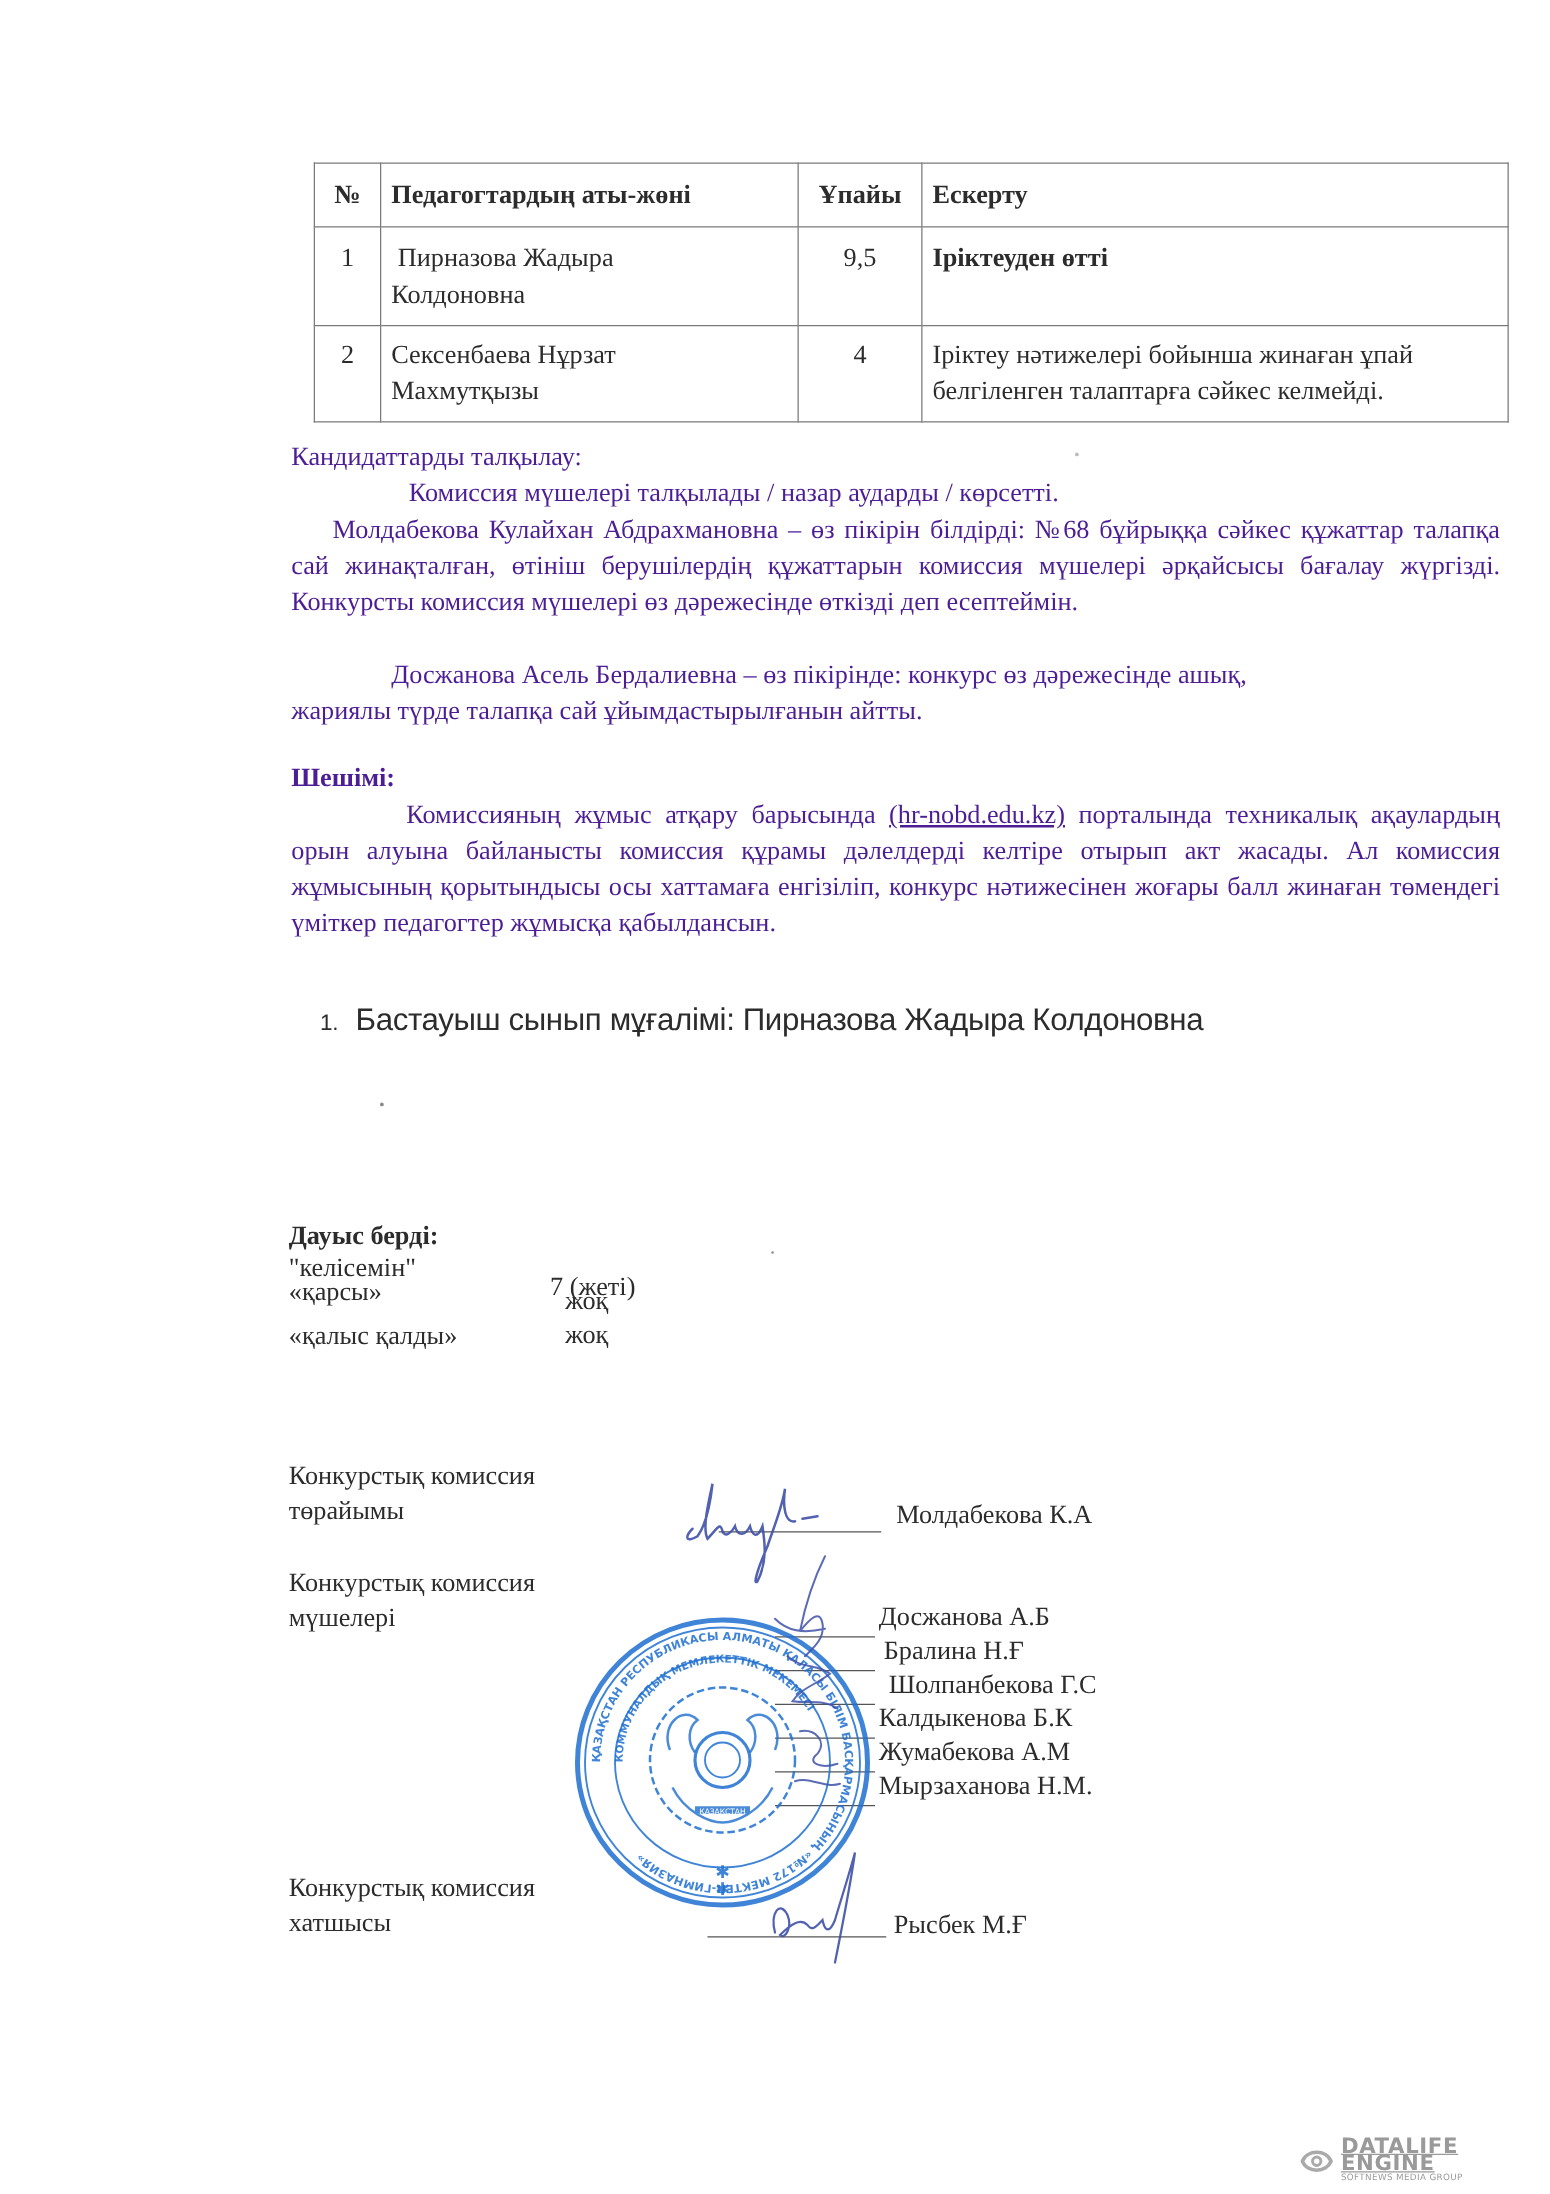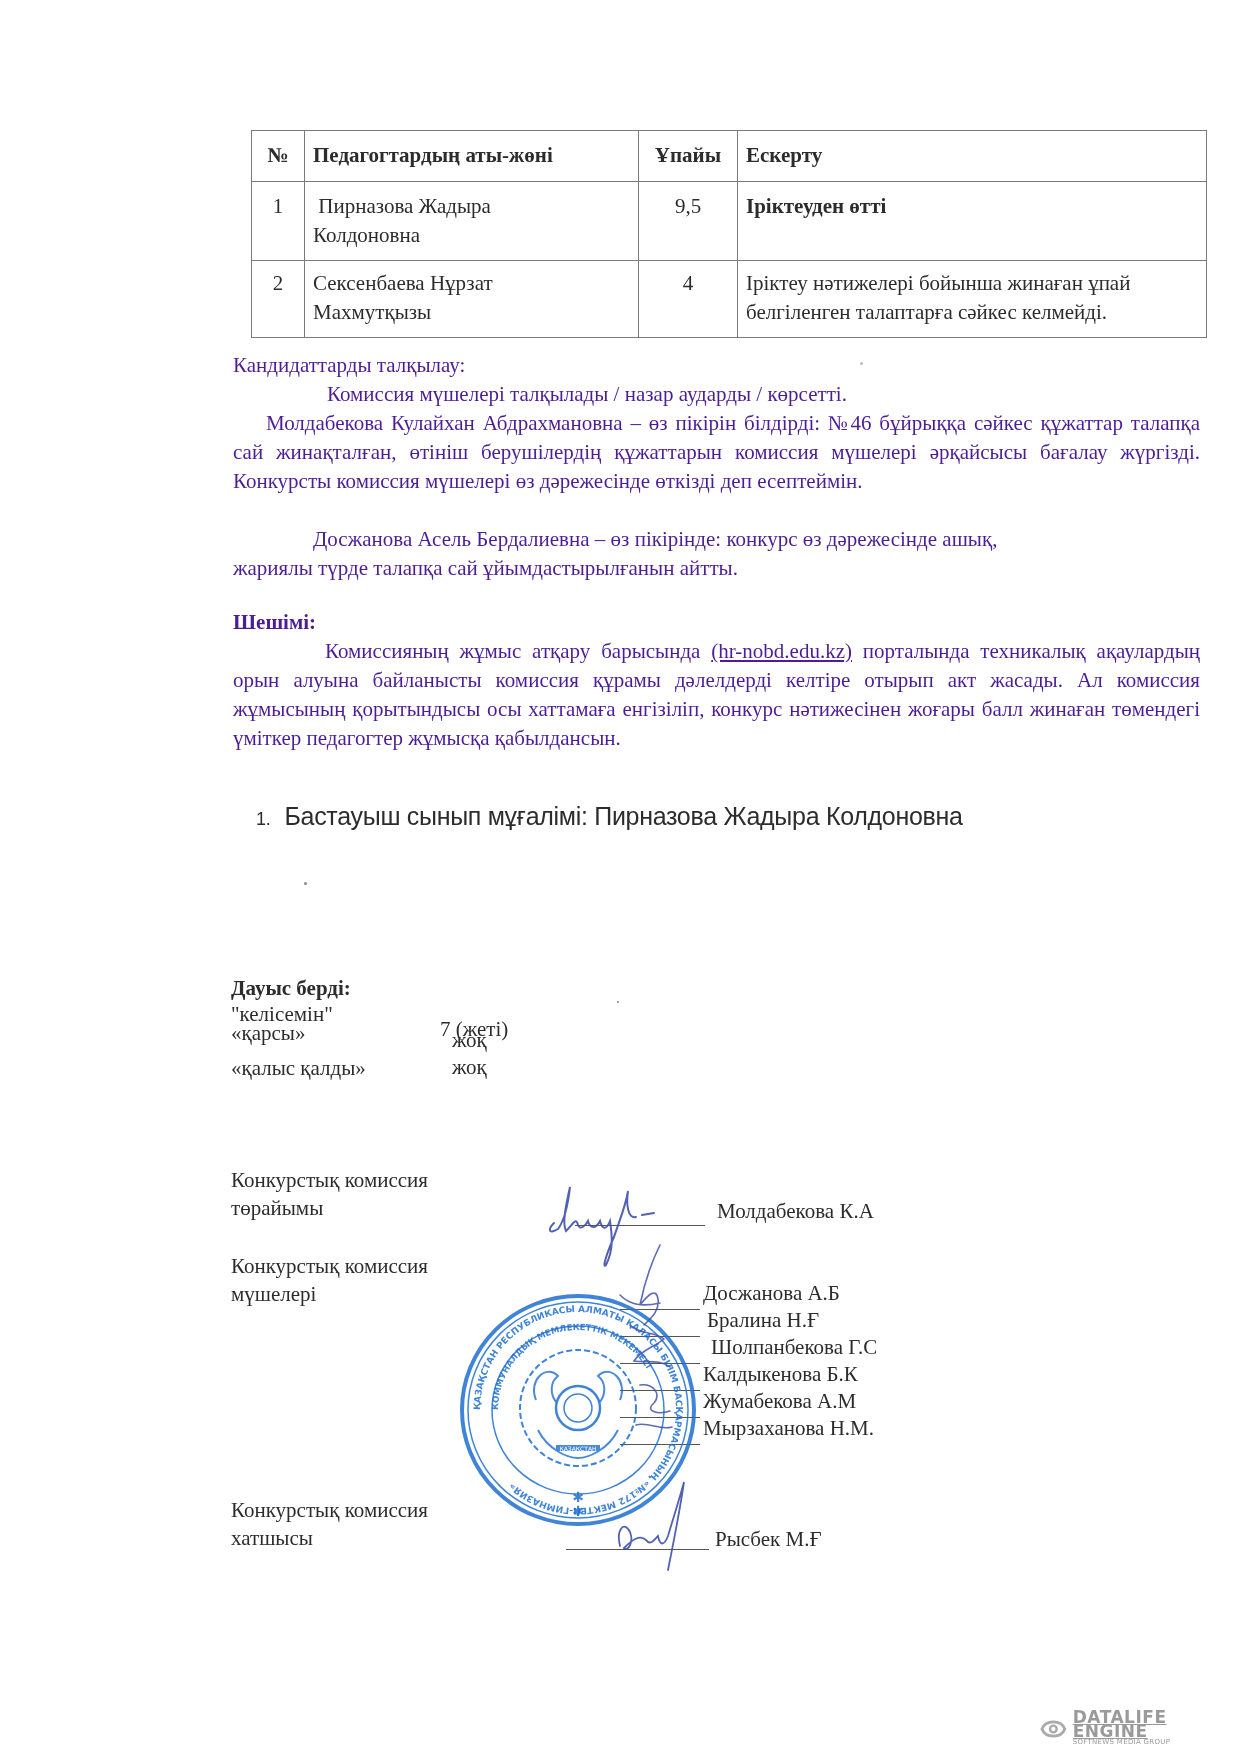--- a/index.html
+++ b/index.html
@@ -70,21 +70,21 @@
       <div>Махмутқызы</div>
     </td>
     <td class="c-score">4</td>
     <td class="c-note">Іріктеу нәтижелері бойынша жинаған ұпай белгіленген талаптарға сәйкес келмейді.</td>
   </tr>
 </tbody>
   </table>
 
 <div class="para" style="left:233px; top:351px;">Кандидаттарды талқылау:</div>
 <div class="para" style="left:327px; top:380px;">Комиссия мүшелері талқылады / назар аударды / көрсетті.</div>
-<div class="para just" style="left:233px; top:409px; width:967px; text-indent:33px;">Молдабекова Кулайхан Абдрахмановна – өз пікірін білдірді: №46 бұйрыққа сәйкес құжаттар талапқа сай жинақталған, өтініш берушілердің құжаттарын комиссия мүшелері әрқайсысы бағалау жүргізді.  Конкурсты комиссия мүшелері өз дәрежесінде өткізді деп есептеймін.</div>
+<div class="para just" style="left:233px; top:409px; width:967px; text-indent:33px;">Молдабекова Кулайхан Абдрахмановна – өз пікірін білдірді: №68 бұйрыққа сәйкес құжаттар талапқа сай жинақталған, өтініш берушілердің құжаттарын комиссия мүшелері әрқайсысы бағалау жүргізді.  Конкурсты комиссия мүшелері өз дәрежесінде өткізді деп есептеймін.</div>
 <div class="para" style="left:313px; top:525px;">Досжанова Асель Бердалиевна – өз пікірінде: конкурс өз дәрежесінде ашық,</div>
 <div class="para" style="left:233px; top:554px;">жариялы түрде талапқа сай ұйымдастырылғанын айтты.</div>
 
 <div class="para heading" style="left:233px; top:608px;">Шешімі:</div>
 <div class="para just" style="left:233px; top:637px; width:967px; text-indent:92px;"><span>Комиссияның жұмыс атқару барысында </span><span class="link">(hr-nobd.edu.kz)</span><span> порталында техникалық ақаулардың орын алуына байланысты комиссия құрамы дәлелдерді келтіре отырып акт жасады. Ал комиссия жұмысының қорытындысы осы хаттамаға  енгізіліп,  конкурс нәтижесінен жоғары балл жинаған төмендегі үміткер педагогтер жұмысқа қабылдансын.</span></div>
 
 <div class="list-item">
   <span class="num">1.</span><span>Бастауыш сынып мұғалімі: Пирназова Жадыра Колдоновна</span>
 </div>
 

